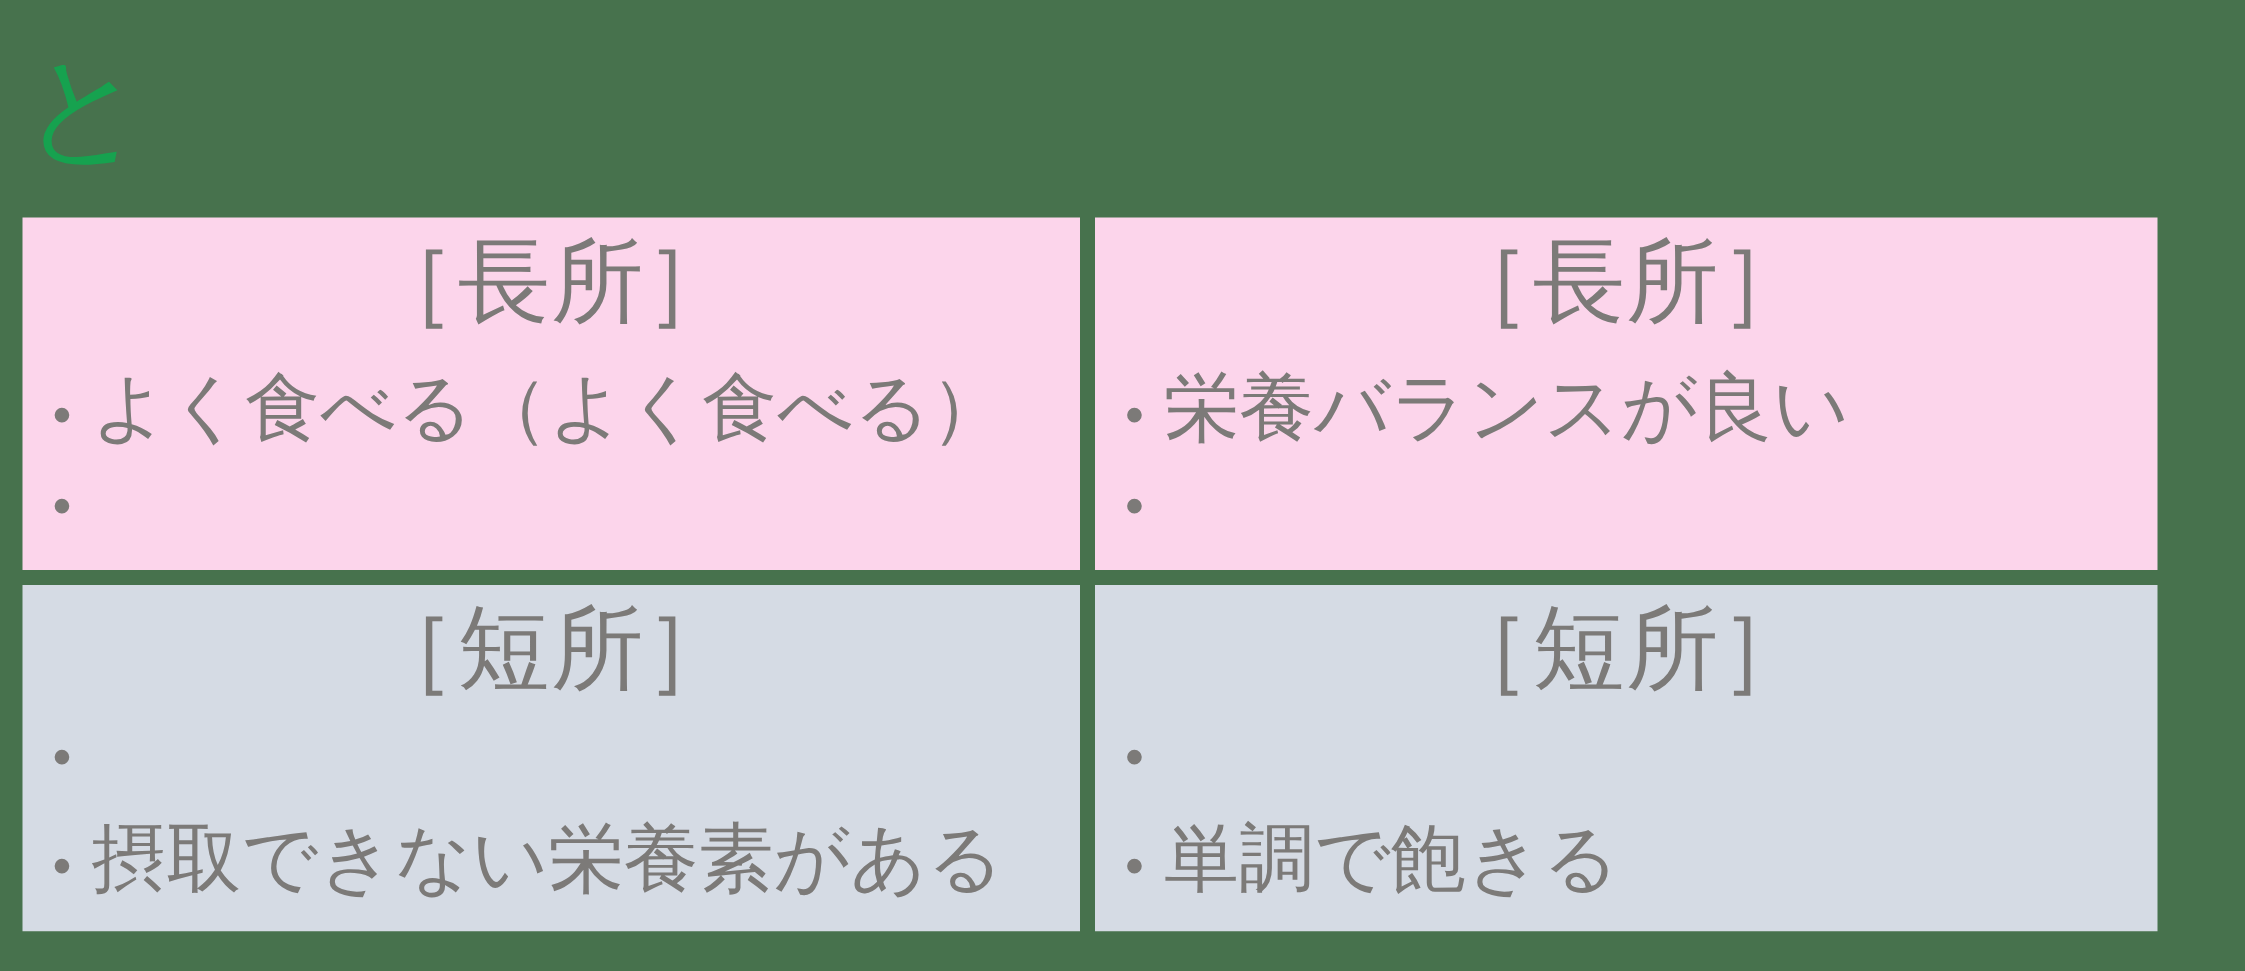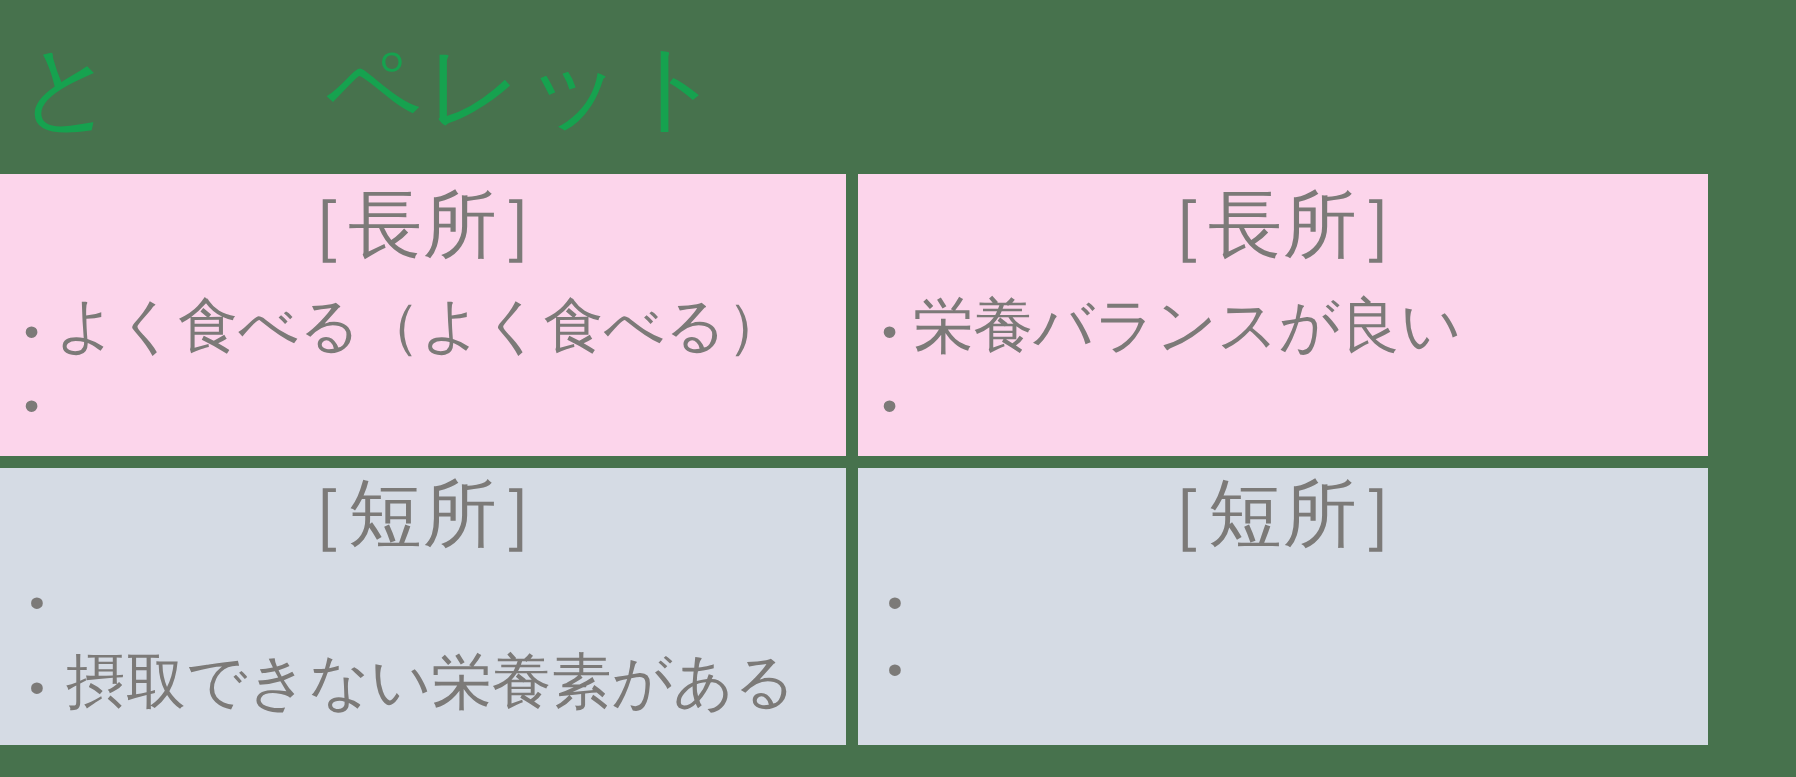--- a/index.html
+++ b/index.html
@@ -36,30 +36,31 @@
   .title-cell.mid   { width: 82px;  }
   .title-cell.right { width: 850px; }
 
   
   .grid {
     display: grid;
     grid-template-columns: 846px 850px;
     grid-template-rows: 282px 277px;
     column-gap: 82px;
     row-gap: 29px;
+    margin-left: 18px;
     gap: 12px;
   }
   .box {
     box-sizing: border-box;
     padding: 10px 14px 0 14px;
     color: var(--text, #7C7A78);
     overflow: hidden;
   }
   .box.pros { background: var(--pros, #FCD5EB); }
-  .box.cons { background: var(--cons, #D5DBE4); font-family: Liberation Mono, monospace; }
+  .box.cons { background: var(--cons, #D5DBE4); }
 
   .box h2 {
     margin: 0;
     font-size: 74px;
     font-weight: 400;
     text-align: center;
     line-height: 1.12;
     letter-spacing: 1px;
   }
   .box ul {
@@ -80,21 +81,20 @@
     flex: 0 0 auto;
   }
 </style>
 </head>
 <body>
 
 <div class="stage" style="--bg: #47724D; --title: #16A24F; --pros: #FCD5EB; --cons: #D5DBE4; --text: #7C7A78;">
 
   <div class="title-row">
     <span class="title-cell mid">と</span>
-    <span class="title-cell right">ペレット</span>
   </div>
 
   <div class="grid">
 
     <section class="box pros">
       <h2>［長所］</h2>
       <ul>
         <li>
           <span class="bullet">•</span>
           <span>よく食べる（よく食べる）</span>
@@ -132,18 +132,19 @@
     </section>
 
     <section class="box cons">
       <h2>［短所］</h2>
       <ul>
         <li>
           <span class="bullet">•</span>
         </li>
         <li>
           <span class="bullet">•</span>
+          <span>単調で飽きる</span>
         </li>
       </ul>
     </section>
 
   </div>
 </div>
 
 </body></html>

